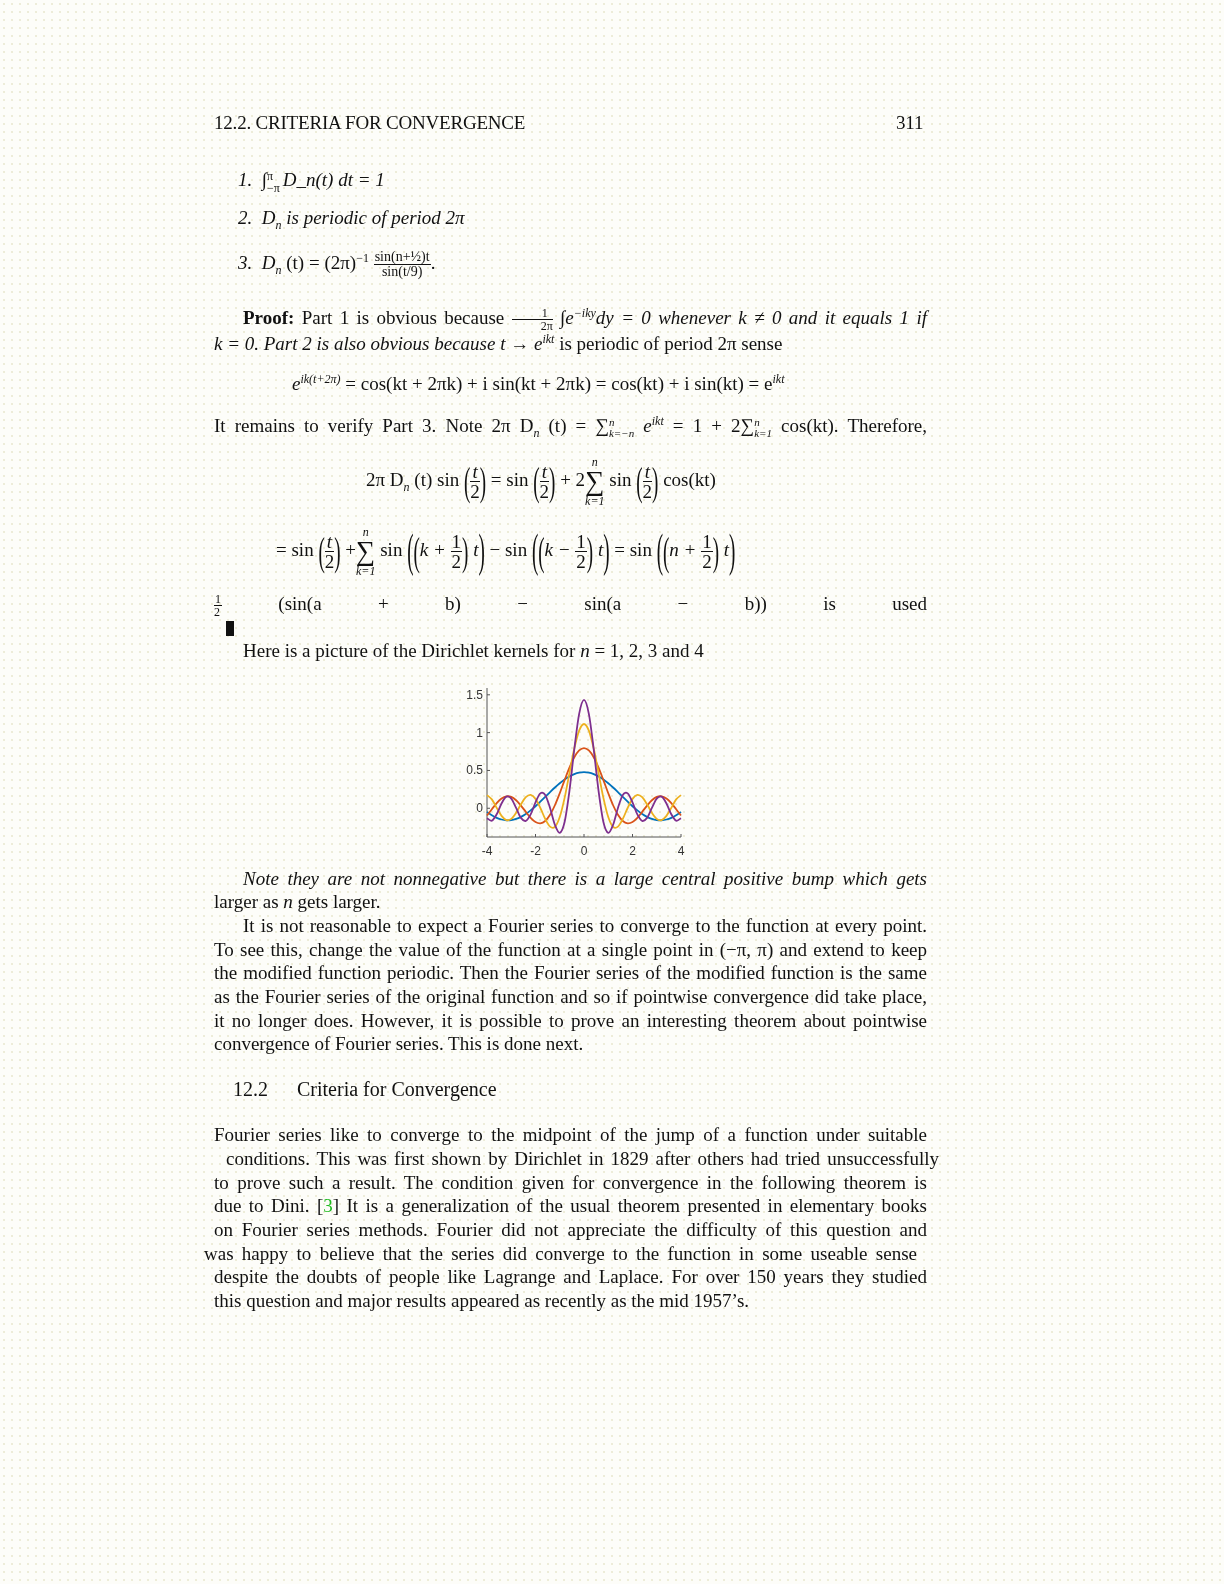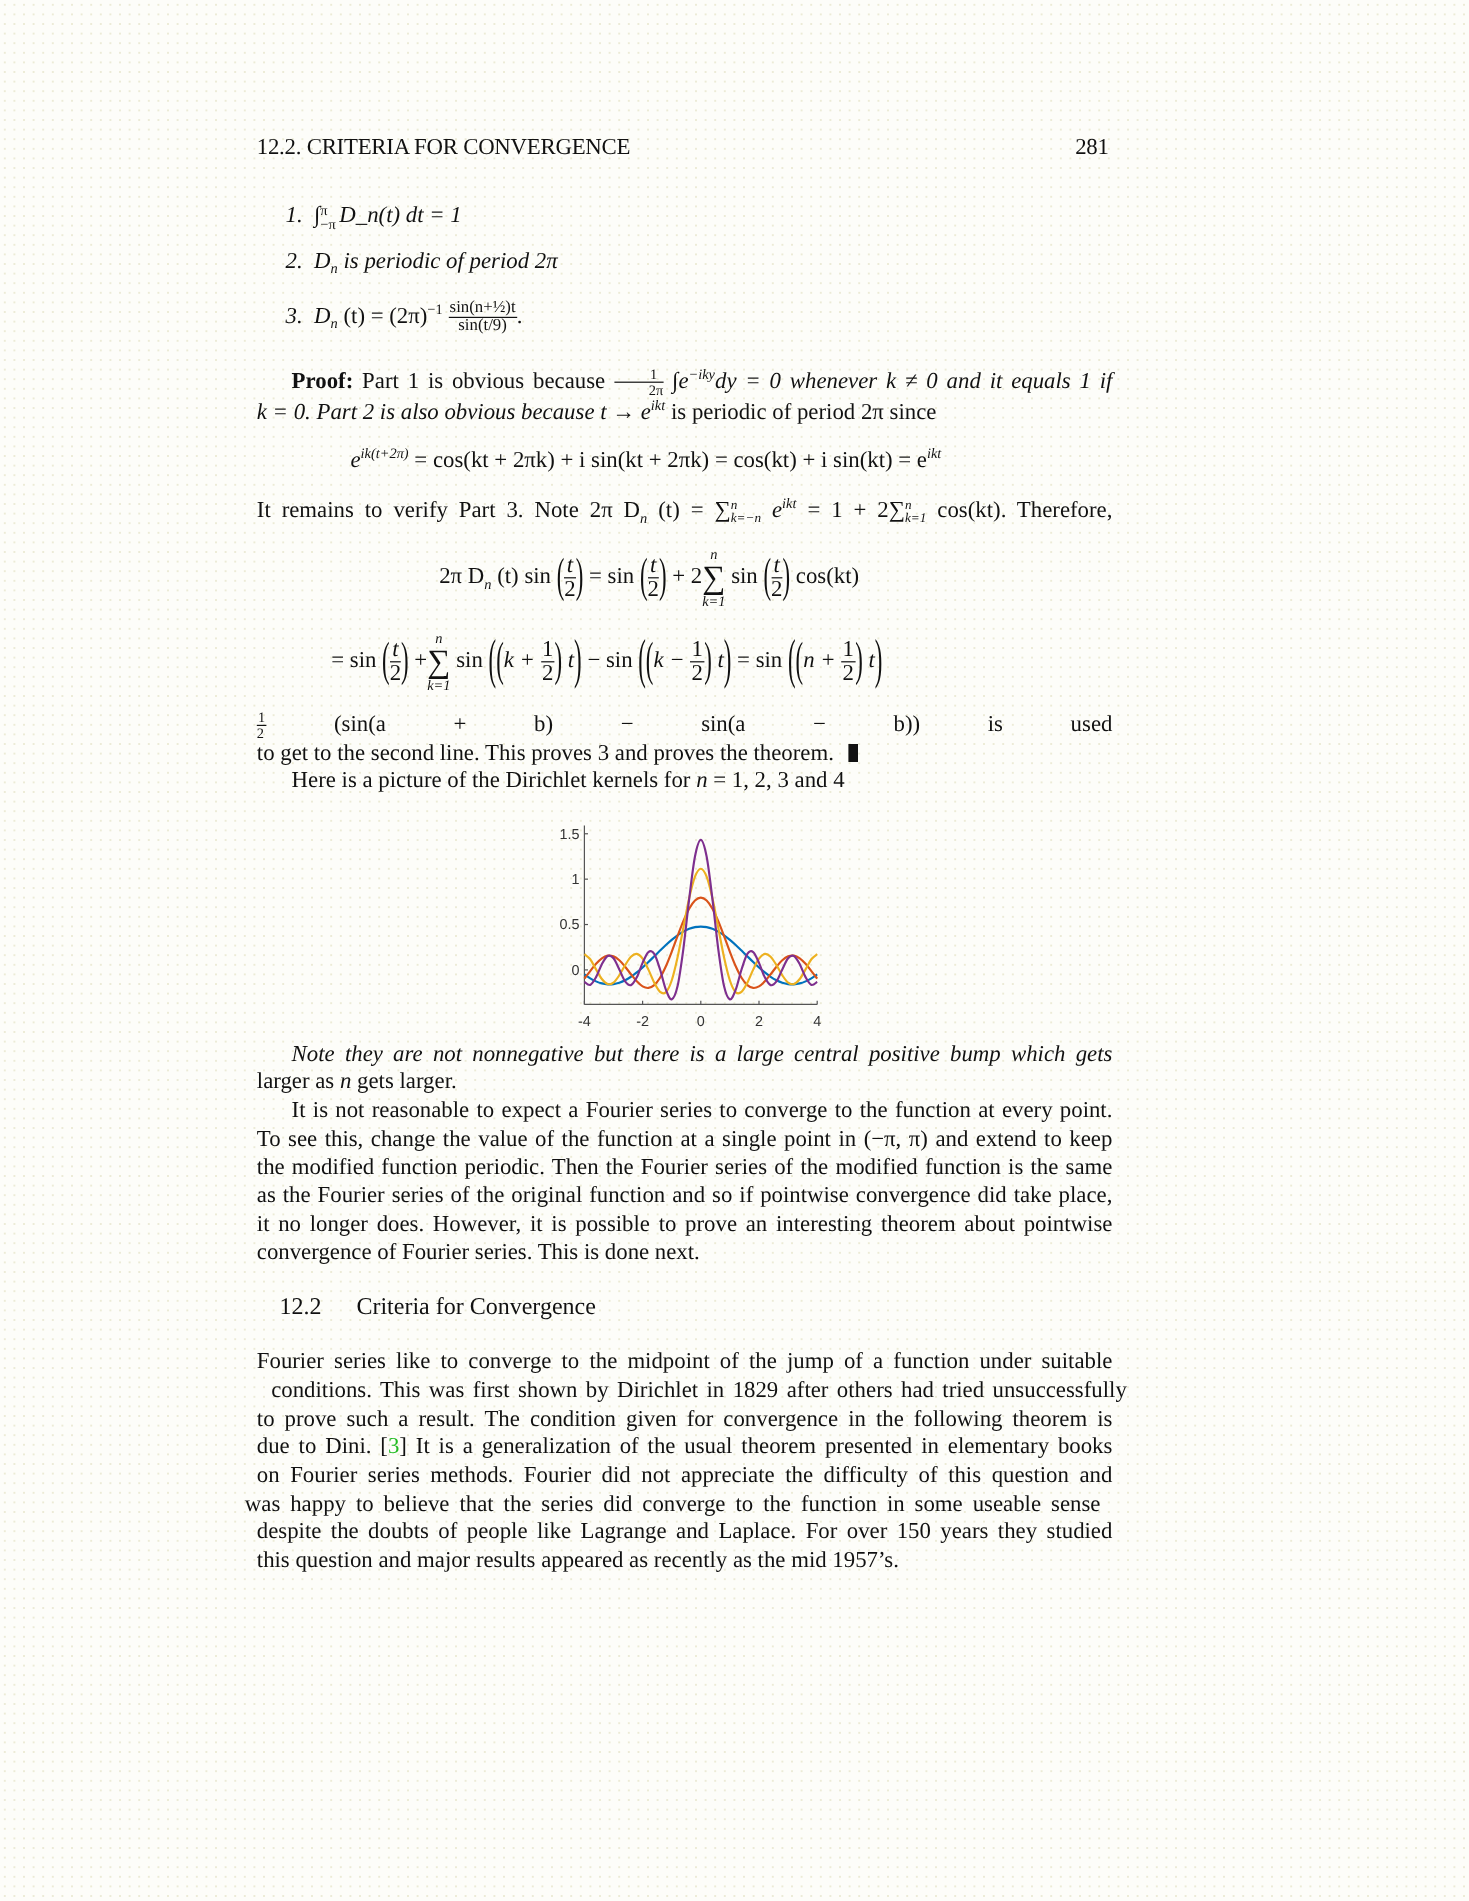--- a/index.html
+++ b/index.html
@@ -29,21 +29,21 @@
   .sum .lim { font-size: 12px; display: block; font-style: italic; }
   .qed { display: inline-block; width: 8px; height: 15px; background: #111; vertical-align: -2px; margin-left: 12px; }
   .cite { color: #22bb22; }
   .section-title { font-weight: normal; font-size: 20px; }
   svg text { font-family: "Liberation Sans", "DejaVu Sans", sans-serif; font-size: 12px; fill: #333; }
 </style>
 </head>
 <body>
 
 <div class="abs header" style="left:214px; top:112px;">12.2. CRITERIA FOR CONVERGENCE</div>
-<div class="abs header" style="left:896px; top:112px;">281</div>
+<div class="abs header" style="left:896px; top:112px;">311</div>
 
 <div class="abs txt" style="left:238px; top:168px;">
   <span class="it">1.</span>&nbsp;
   <span>∫</span><span style="display:inline-block; vertical-align:middle; font-size:12px; line-height:1; margin-right:3px;"><span style="display:block;">π</span><span style="display:block;">−π</span></span><span class="it">D_n(t) dt = 1</span>
 </div>
 
 <div class="abs txt it" style="left:238px; top:206px;">
   <span>2.</span>&nbsp;
   <span>D</span><sub>n</sub><span> is periodic of period 2π</span>
 </div>
@@ -54,21 +54,21 @@
   <span class="frac small" style="font-size:14px;"><span class="num">sin(n+½)t</span><span>sin(t/9)</span></span>.
 </div>
 
 <div class="abs txt just" style="left:214px; top:306px; text-indent:29px;">
   <b>Proof:</b>
   <span>Part 1 is obvious because</span>
   <span class="frac small"><span class="num">1</span><span>2π</span></span>
   <span>∫</span><span class="it">e</span><sup class="it">−iky</sup><span class="it">dy = 0 whenever k ≠ 0 and it equals 1 if</span>
 </div>
 <div class="abs txt" style="left:214px; top:332px;">
-  <span class="it">k = 0. Part 2 is also obvious because t → e</span><sup class="it">ikt</sup><span> is periodic of period 2π  since</span>
+  <span class="it">k = 0. Part 2 is also obvious because t → e</span><sup class="it">ikt</sup><span> is periodic of period 2π  sense</span>
 </div>
 
 <div class="abs txt" style="left:292px; top:372px;">
   <span class="it">e</span><sup class="it">ik(t+2π)</sup><span> = cos(kt + 2πk) + i sin(kt + 2πk) = cos(kt) + i sin(kt) = e</span><sup class="it">ikt</sup>
 </div>
 
 <div class="abs txt just" style="left:214px; top:414px;">
   <span>It remains to verify Part 3. Note 2π D</span><sub class="it">n</sub>&nbsp;<span>(t) = ∑</span><span style="display:inline-block; vertical-align:middle; font-size:11px; line-height:1;" class="it"><span style="display:block;">n</span><span style="display:block;">k=−n</span></span><span class="it"> e</span><sup class="it">ikt</sup><span> = 1 + 2∑</span><span style="display:inline-block; vertical-align:middle; font-size:11px; line-height:1;" class="it"><span style="display:block;">n</span><span style="display:block;">k=1</span></span><span> cos(kt). Therefore,</span>
 </div>
 
@@ -93,21 +93,21 @@
   <span class="vbigparen">(</span><span class="bigparen">(</span><span class="it">k −</span>&nbsp;<span class="frac med"><span class="num">1</span><span>2</span></span><span class="bigparen">)</span>&nbsp;<span class="it">t</span><span class="vbigparen">)</span>
   <span>= sin</span>
   <span class="vbigparen">(</span><span class="bigparen">(</span><span class="it">n +</span>&nbsp;<span class="frac med"><span class="num">1</span><span>2</span></span><span class="bigparen">)</span>&nbsp;<span class="it">t</span><span class="vbigparen">)</span>
 </div>
 
 <div class="abs txt just" style="left:214px; top:592px;">
   <span class="frac small"><span class="num">1</span><span>2</span></span>
   <span>(sin(a + b) − sin(a − b)) is used</span>
 </div>
 <div class="abs txt" style="left:214px; top:616px;">
-  <span>to get to the second line. This proves 3 and proves the theorem.</span><span class="qed"></span>
+  <span class="qed"></span>
 </div>
 <div class="abs txt" style="left:243px; top:639px;">
   <span>Here is a picture of the Dirichlet kernels for </span><span class="it">n</span><span> = 1, 2, 3 and 4</span>
 </div>
 
 <svg class="abs" style="left:440px; top:680px;" width="260" height="185" viewBox="0 0 260 185">
   <g id="axes">
       <line x1="47" y1="8" x2="47" y2="157" stroke="#555" stroke-width="1"></line>
       <line x1="47" y1="157" x2="241" y2="157" stroke="#555" stroke-width="1"></line>
     </g>

